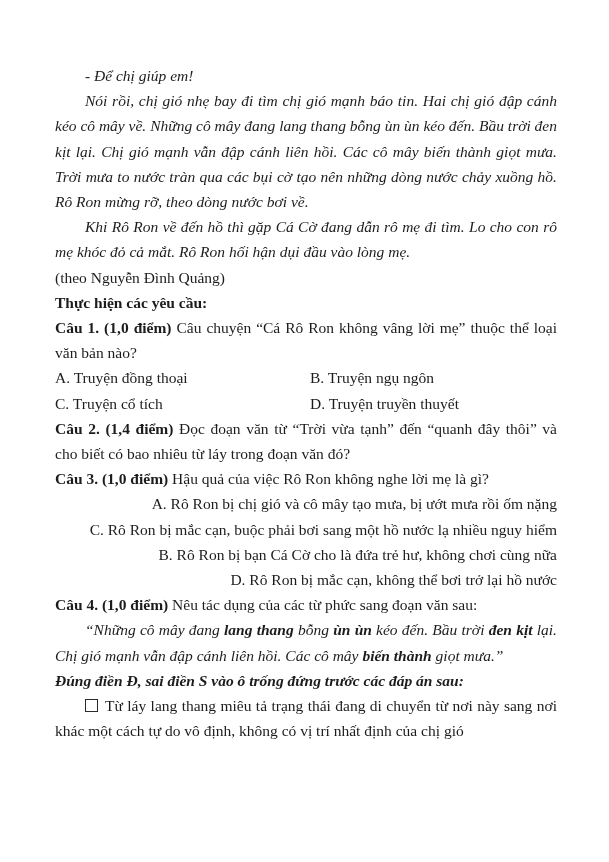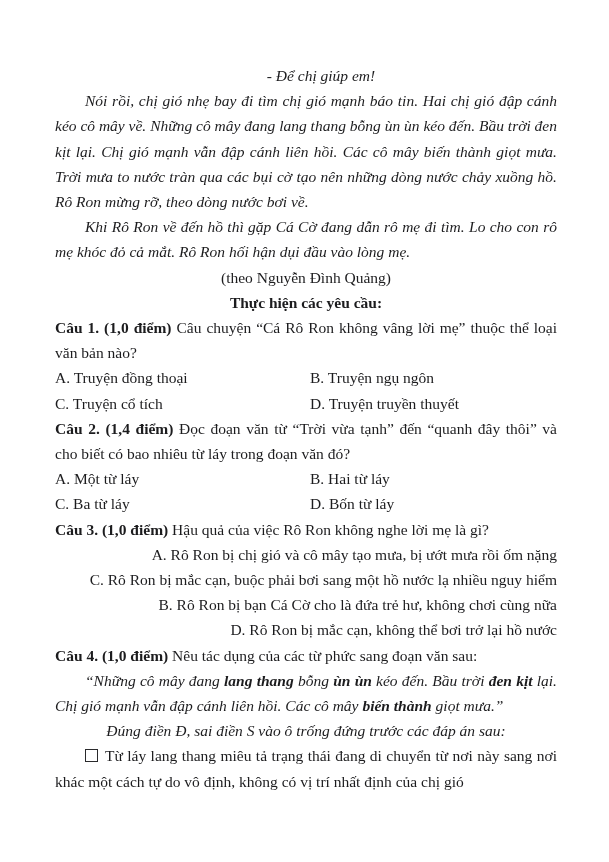--- a/index.html
+++ b/index.html
@@ -13,33 +13,33 @@
     height: 862px;
     box-sizing: border-box;
     background: #ffffff;
     padding: 63px 52px 0 55px;
     font-family: "Liberation Serif", "DejaVu Serif", serif;
     font-size: 15.5px;
     line-height: 25.2px;
     color: #1c1c1e;
     overflow: hidden;
   }
-  p { margin: 0; text-align: center; }
+  p { margin: 0; }
   .justify { text-align: justify; }
   .indent { text-indent: 30px; }
   .story { font-style: italic; }
   .attribution { }
   .heading { font-weight: bold; }
   .q-label { font-weight: bold; }
   .opts2 {
     display: grid;
     grid-template-columns: 255px 1fr;
   }
   .opts-stack div { text-align: right; }
-  .instruction { font-weight: normal; font-style: italic; }
+  .instruction { font-weight: bold; font-style: italic; }
   .cb {
     display: inline-block;
     width: 11px;
     height: 11px;
     border: 1.4px solid #2a2a2c;
     margin-right: 7px;
     vertical-align: -1px;
     background: #ffffff;
   }
   .bold { font-weight: bold; }
@@ -64,26 +64,20 @@
     <div class="opts2">
       <span>A. Truyện đồng thoại</span>
       <span>B. Truyện ngụ ngôn</span>
       <span>C. Truyện cổ tích</span>
       <span>D. Truyện truyền thuyết</span>
     </div>
   </div>
 
   <div>
     <p class="justify"><b class="q-label">Câu 2. (1,4 điểm)</b> <span>Đọc đoạn văn từ “Trời vừa tạnh” đến “quanh đây thôi” và cho biết có bao nhiêu từ láy trong đoạn văn đó?</span></p>
-    <div class="opts2">
-      <span>A. Một từ láy</span>
-      <span>B. Hai từ láy</span>
-      <span>C. Ba từ láy</span>
-      <span>D. Bốn từ láy</span>
-    </div>
   </div>
 
   <div>
     <p class="justify"><b class="q-label">Câu 3. (1,0 điểm)</b> <span>Hậu quả của việc Rô Ron không nghe lời mẹ là gì?</span></p>
     <div class="opts-stack">
       <div>A. Rô Ron bị chị gió và cô mây tạo mưa, bị ướt mưa rồi ốm nặng</div>
       <div>C. Rô Ron bị mắc cạn, buộc phải bơi sang một hồ nước lạ nhiều nguy hiểm</div>
       <div>B. Rô Ron bị bạn Cá Cờ cho là đứa trẻ hư, không chơi cùng nữa</div>
       <div>D. Rô Ron bị mắc cạn, không thể bơi trở lại hồ nước</div>
     </div>

